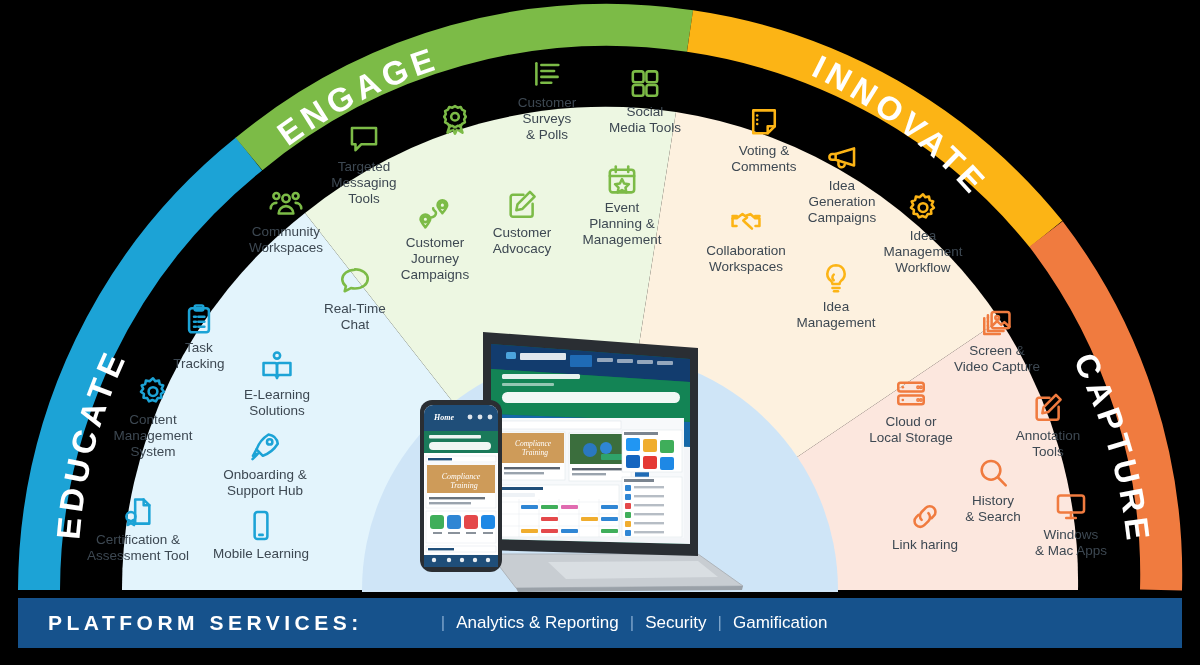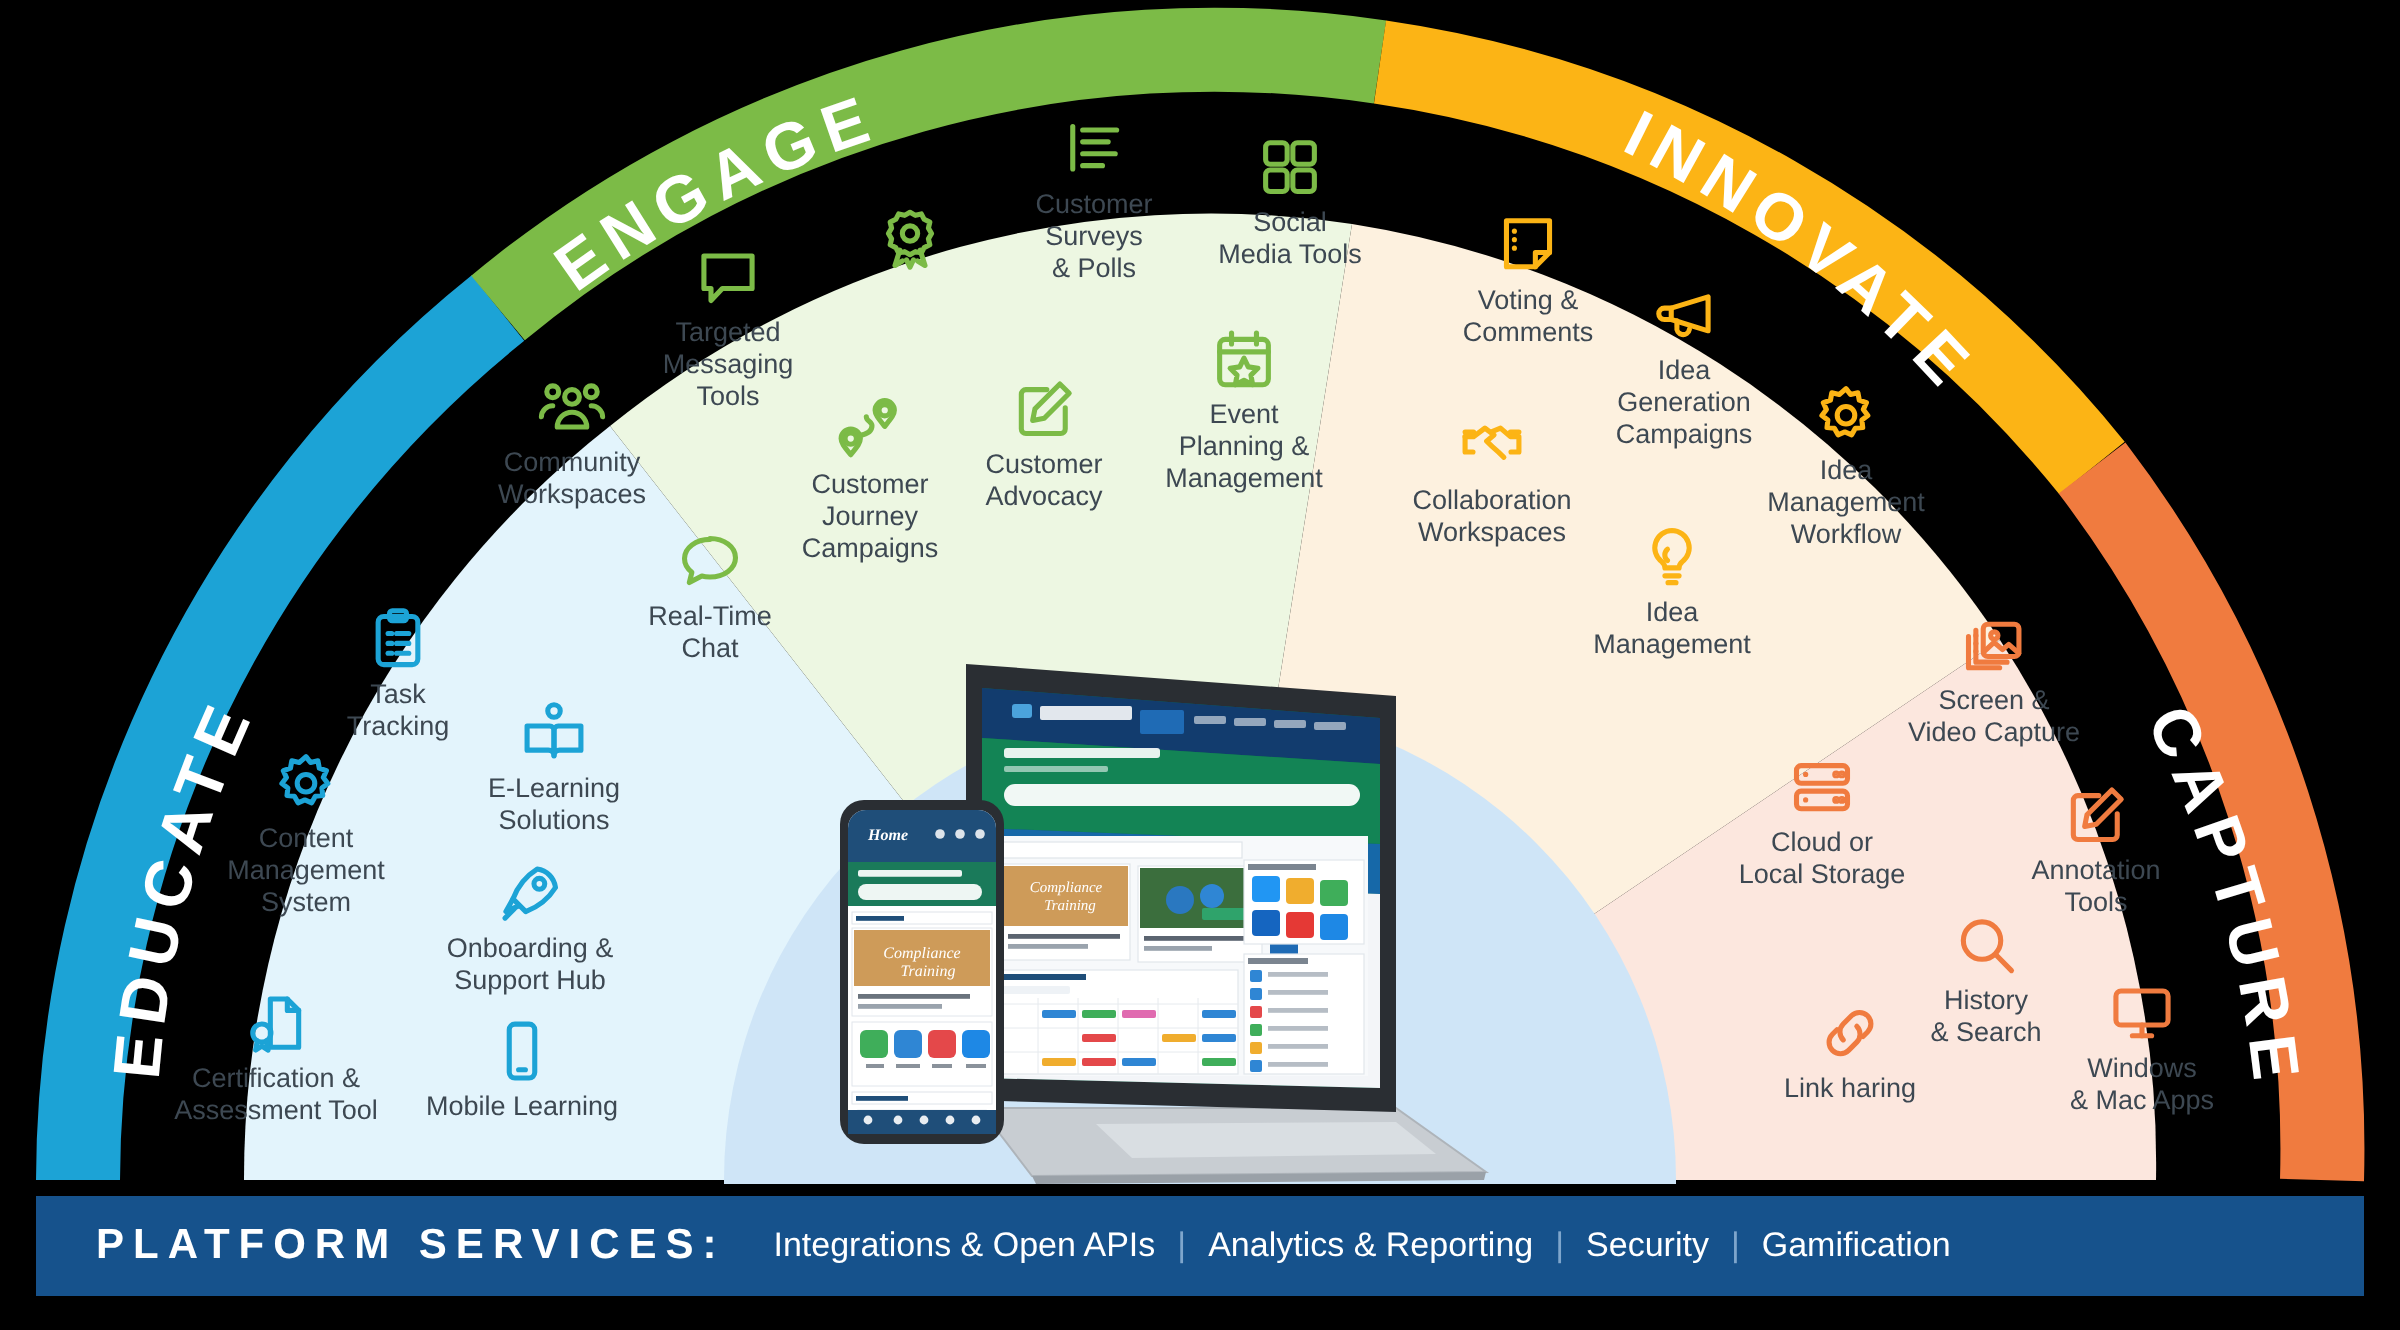--- a/index.html
+++ b/index.html
@@ -9,21 +9,21 @@
   .arcLabel{font-family:"Liberation Sans",sans-serif;font-weight:bold;fill:#ffffff;letter-spacing:5px;font-size:33px;}
 
   
   .feat{position:absolute;transform:translate(-50%,-50%);text-align:center;width:150px;
         display:flex;flex-direction:column;align-items:center;gap:3px;}
   .feat .ico{width:34px;height:34px;display:block;}
   .feat .lbl{font-size:13.5px;line-height:1.18;color:#3d4852;font-family:"Liberation Sans",sans-serif;white-space:pre-line;}
 
   
   #footer{position:absolute;left:18px;top:598px;width:1164px;height:50px;background:#16528C;
-          display:flex;align-items:center;}
+          display:flex;align-items:center;gap:43px;}
   #footerTitle{color:#fff;font-weight:bold;font-size:21px;letter-spacing:4.5px;margin-left:30px;white-space:nowrap;}
   #footerItems{display:flex;align-items:center;margin-left:24px;}
   .fItem{color:#fff;font-size:17px;white-space:nowrap;}
   .fSep{color:#7fa6cc;font-size:17px;margin:0 11px;}
 
   
   #devices{position:absolute;left:398px;top:322px;width:350px;height:270px;}
 </style>
 </head>
 <body>
@@ -497,21 +497,20 @@
         <circle cx="64" cy="238" r="2.2"></circle>
           <circle cx="77" cy="238" r="2.2"></circle>
           <circle cx="90" cy="238" r="2.2"></circle>
       </g>
     </svg>
   </div>
 
   <div id="footer">
     <div id="footerTitle">PLATFORM SERVICES:</div>
     <div id="footerItems">
-        <span class="fItem">Integrations &amp; Open APIs</span>
         <span class="fSep">|</span>
         <span class="fItem">Analytics &amp; Reporting</span>
         <span class="fSep">|</span>
         <span class="fItem">Security</span>
         <span class="fSep">|</span>
         <span class="fItem">Gamification</span>
       </div>
   </div>
 
 </div>

